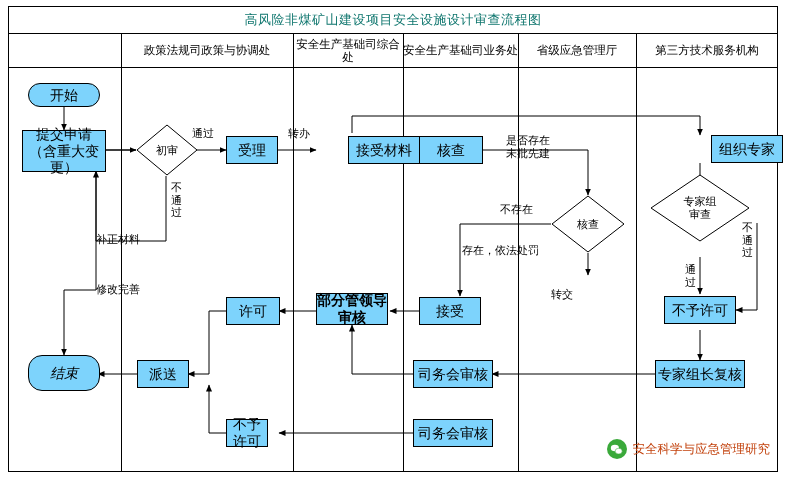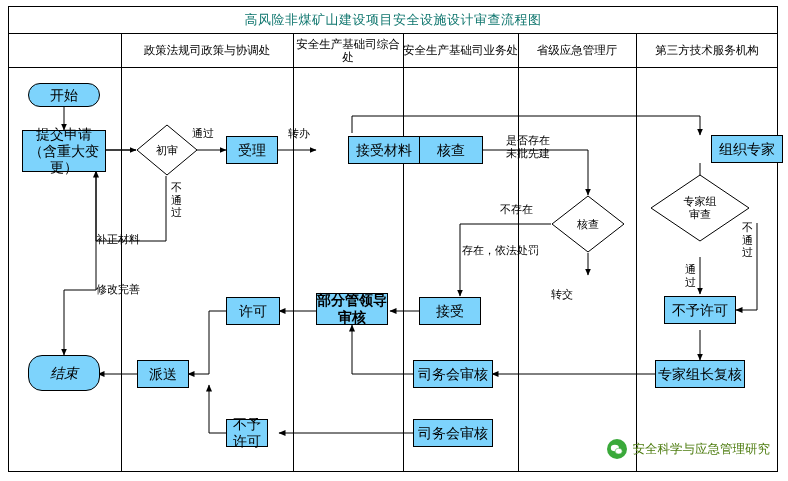--- a/index.html
+++ b/index.html
@@ -141,21 +141,21 @@
     width: 20px;
     height: 20px;
     border-radius: 50%;
     background: #3aa93a;
     display: flex;
     align-items: center;
     justify-content: center;
   }
   .wm-text {
     font-size: 12.5px;
-    color: #4d7c0f;
+    color: #c2410c;
   }
 </style>
 </head>
 <body>
 
 <div id="page">
 
   <div class="frame"></div>
 
   <div class="title-bar">

